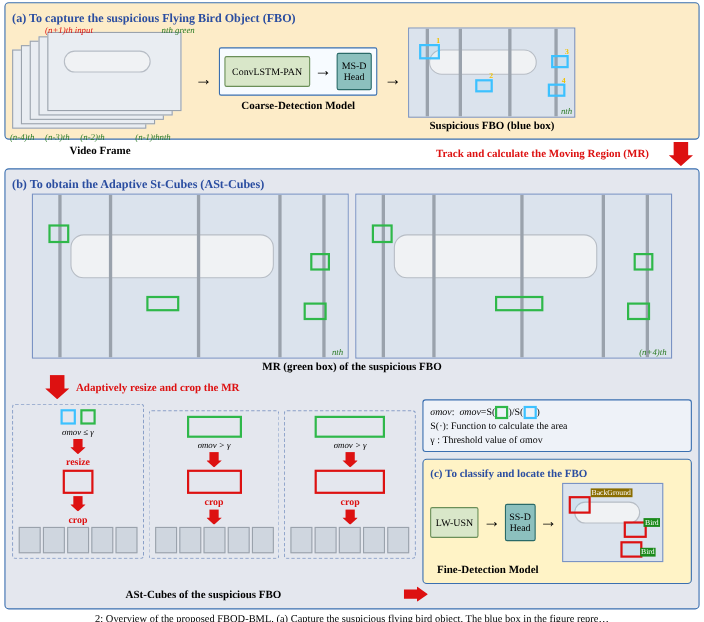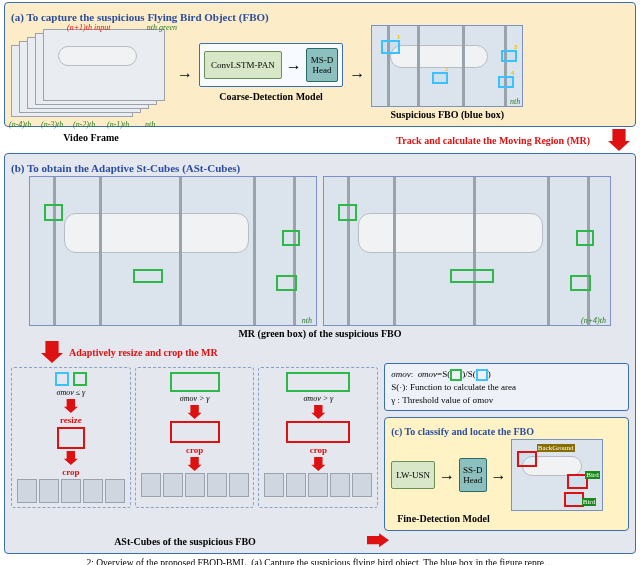--- a/index.html
+++ b/index.html
@@ -83,24 +83,24 @@
     background:#d11; clip-path: polygon(0 20%,55% 20%,55% 0,100% 50%,55% 100%,55% 80%,0 80%);
   }
   .stack-frames { position:relative; width:160px; height:92px; }
   .stack-frames .sf {
     position:absolute; border:1px solid #9aa2ac; background:#e9edf2;
     width:120px; height:70px;
   }
   .sf1{left:0;top:18px;} .sf2{left:8px;top:14px;} .sf3{left:16px;top:10px;}
   .sf4{left:24px;top:6px;} .sf5{left:32px;top:2px;}
   .idx { position:absolute; bottom:-10px; font-size:8px; color:#2a7a24; font-style:italic;}
-  .n-lab { font-size:8px; color:#2a7a24; font-style:italic; position:absolute;margin-left:26px; }
+  .n-lab { font-size:8px; color:#2a7a24; font-style:italic; position:absolute; }
   .mr-pair { display:flex; gap:6px; justify-content:center; }
   .mr-img { width:286px; height:148px; }
-  .subgrid { display:flex; gap:4px; margin-top:4px; }
+  .subgrid { display:flex; gap:4px; margin-top:4px;align-items:flex-end; }
   .subgrid .col {
     flex:1; border:1px dashed #8aa0c8; border-radius:3px; padding:4px;
     display:flex; flex-direction:column; align-items:center; gap:2px;
     font-size:8px;
   }
   .legend {
     border:1px solid #3a6fb0; background:#eef2f8; border-radius:3px;
     padding:4px 6px; font-size:9px; line-height:1.4;
   }
   .sigma { font-style: italic; }
@@ -139,21 +139,21 @@
             <div class="tank"></div>
           </div>
         <div class="sf sf5">
             <div class="tank"></div>
           </div>
         <span class="n-lab" style="left:30px; top:-4px; color:#d11;">(n+1)th input</span>
         <span class="n-lab" style="right:-6px; top:-4px;">nth green</span>
         <span class="idx" style="left:-2px">(n-4)th</span>
         <span class="idx" style="left:30px">(n-3)th</span>
         <span class="idx" style="left:62px">(n-2)th</span>
-        <span class="idx" style="left:96px">(n-1)th</span>
+        <span class="idx" style="left:112px">(n-1)th</span>
         <span class="idx" style="left:134px">nth</span>
         <div class="label-under" style="position:absolute;bottom:-24px;width:100%;">Video Frame</div>
       </div>
       <span class="arrow-r">→</span>
 
       <div style="display:flex;flex-direction:column;align-items:center;gap:2px">
         <div class="box" style="padding:4px;display:flex;align-items:center;gap:4px;background:#f7fbff;">
           <div class="box box-lightgreen" style="padding:8px 6px">ConvLSTM-PAN</div>
           <span class="arrow-r">→</span>
           <div class="box box-darkcyan" style="white-space:pre;padding:6px 4px">MS-D

